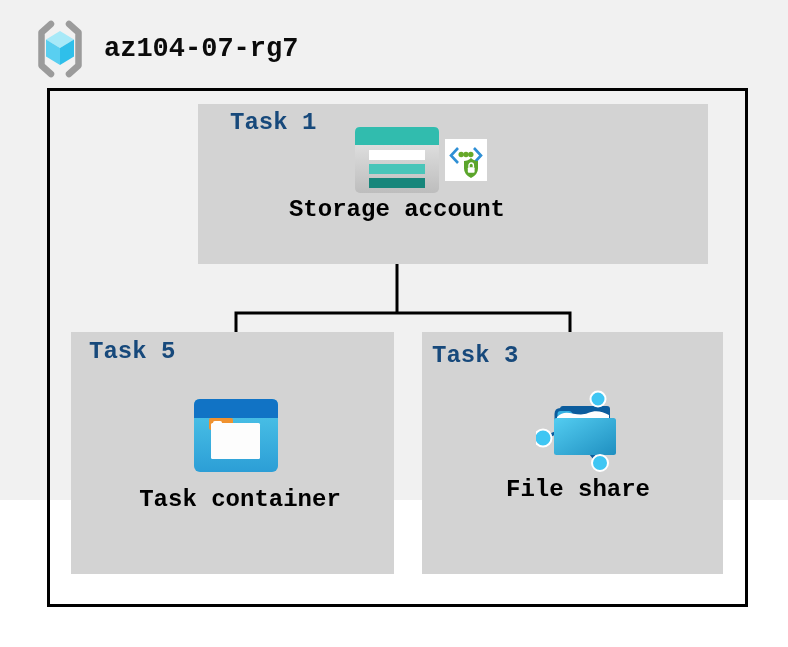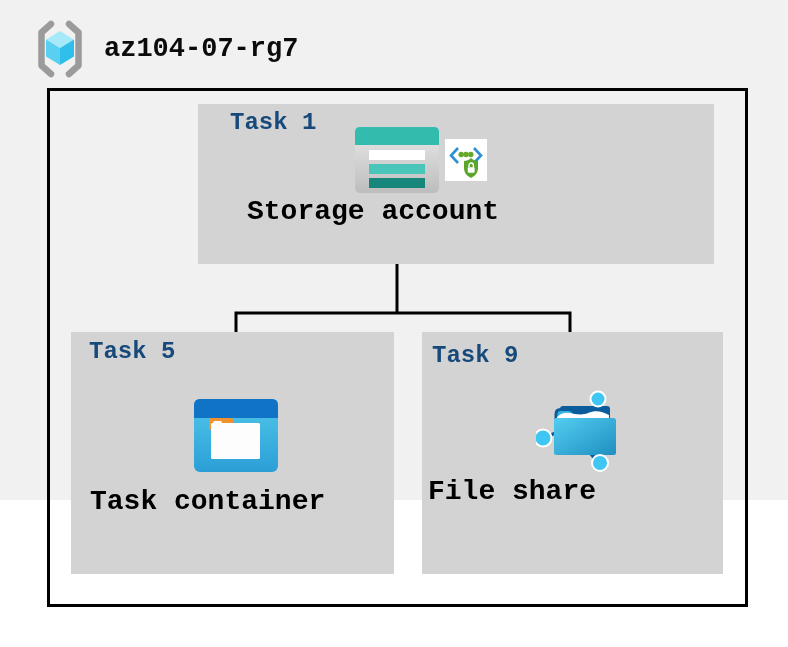--- a/index.html
+++ b/index.html
@@ -13,33 +13,33 @@
   .header-title{
     position:absolute;left:104px;top:34px;
     font-size:27px;font-weight:700;color:#0b0b0b;white-space:nowrap;
   }
   .outer-boundary{
     position:absolute;left:47px;top:88px;width:701px;height:519px;
     border:3px solid var(--border,#000);box-sizing:border-box;
   }
   .connectors{position:absolute;left:0;top:0;width:788px;height:647px;pointer-events:none;}
   .group-box{position:absolute;background:var(--group-box-bg,#d3d3d3);}
-  #task1{left:198px;top:104px;width:510px;height:160px;padding-left:6px;}
+  #task1{left:198px;top:104px;width:510px;height:160px;}
   #task5{left:71px;top:332px;width:303px;height:242px;padding-left:20px;}
   #task3{left:422px;top:332px;width:301px;height:242px;}
   .task-label{
     position:absolute;font-size:24px;font-weight:700;
     color:var(--task-label,#17497b);white-space:nowrap;
   }
   #task1 .task-label{left:32px;top:5px;}
   #task5 .task-label{left:18px;top:6px;}
   #task3 .task-label{left:10px;top:10px;}
   .node-label{
-    position:absolute;font-size:28px;font-weight:700;
-    color:var(--node-label,#000);text-align:left;white-space:nowrap;width:300px;
+    position:absolute;font-size:24px;font-weight:700;
+    color:var(--node-label,#000);text-align:center;white-space:nowrap;width:300px;
   }
   #task1 .node-label{left:49px;top:92px;}
   #task5 .node-label{left:19px;top:154px;}
   #task3 .node-label{left:6px;top:144px;}
   .node-icon{position:absolute;}
   #storage-icon{left:157px;top:23px;}
   #sas-icon{left:247px;top:35px;}
   #blob-icon{left:123px;top:67px;}
   #fileshare-icon{left:114px;top:56px;}
 </style>
@@ -110,21 +110,21 @@
       <path d="M0,19 V6 Q0,0 6,0 H78 Q84,0 84,6 V19 Z" fill="var(--blob-header-blue,#1173c5)"></path>
       <rect x="15" y="19" width="24" height="12" rx="2" fill="var(--blob-tab-orange,#f0922f)"></rect>
       <rect x="19" y="22" width="9" height="3.6" rx="1.8" fill="#ffffff"></rect>
       <rect x="17" y="24" width="49" height="36" rx="1.5" fill="#fdfdfd"></rect>
     </svg>
 
     <div class="node-label">Task container</div>
   </div>
 
   <div class="group-box" id="task3">
-    <span class="task-label">Task 9</span>
+    <span class="task-label">Task 3</span>
 
     <svg class="node-icon" id="fileshare-icon" width="84" height="88" viewBox="0 0 84 88">
       <defs>
         <linearGradient id="fsBody" x1="0" y1="0" x2="1" y2="1">
           <stop offset="0" stop-color="#53cdf1"></stop>
             <stop offset="1" stop-color="#1f8fc0"></stop>
         </linearGradient>
       </defs>
 
       <path d="M62,13 L55,28" stroke="var(--fileshare-navy,#0b5c9d)" stroke-width="3.5" fill="none"></path>

